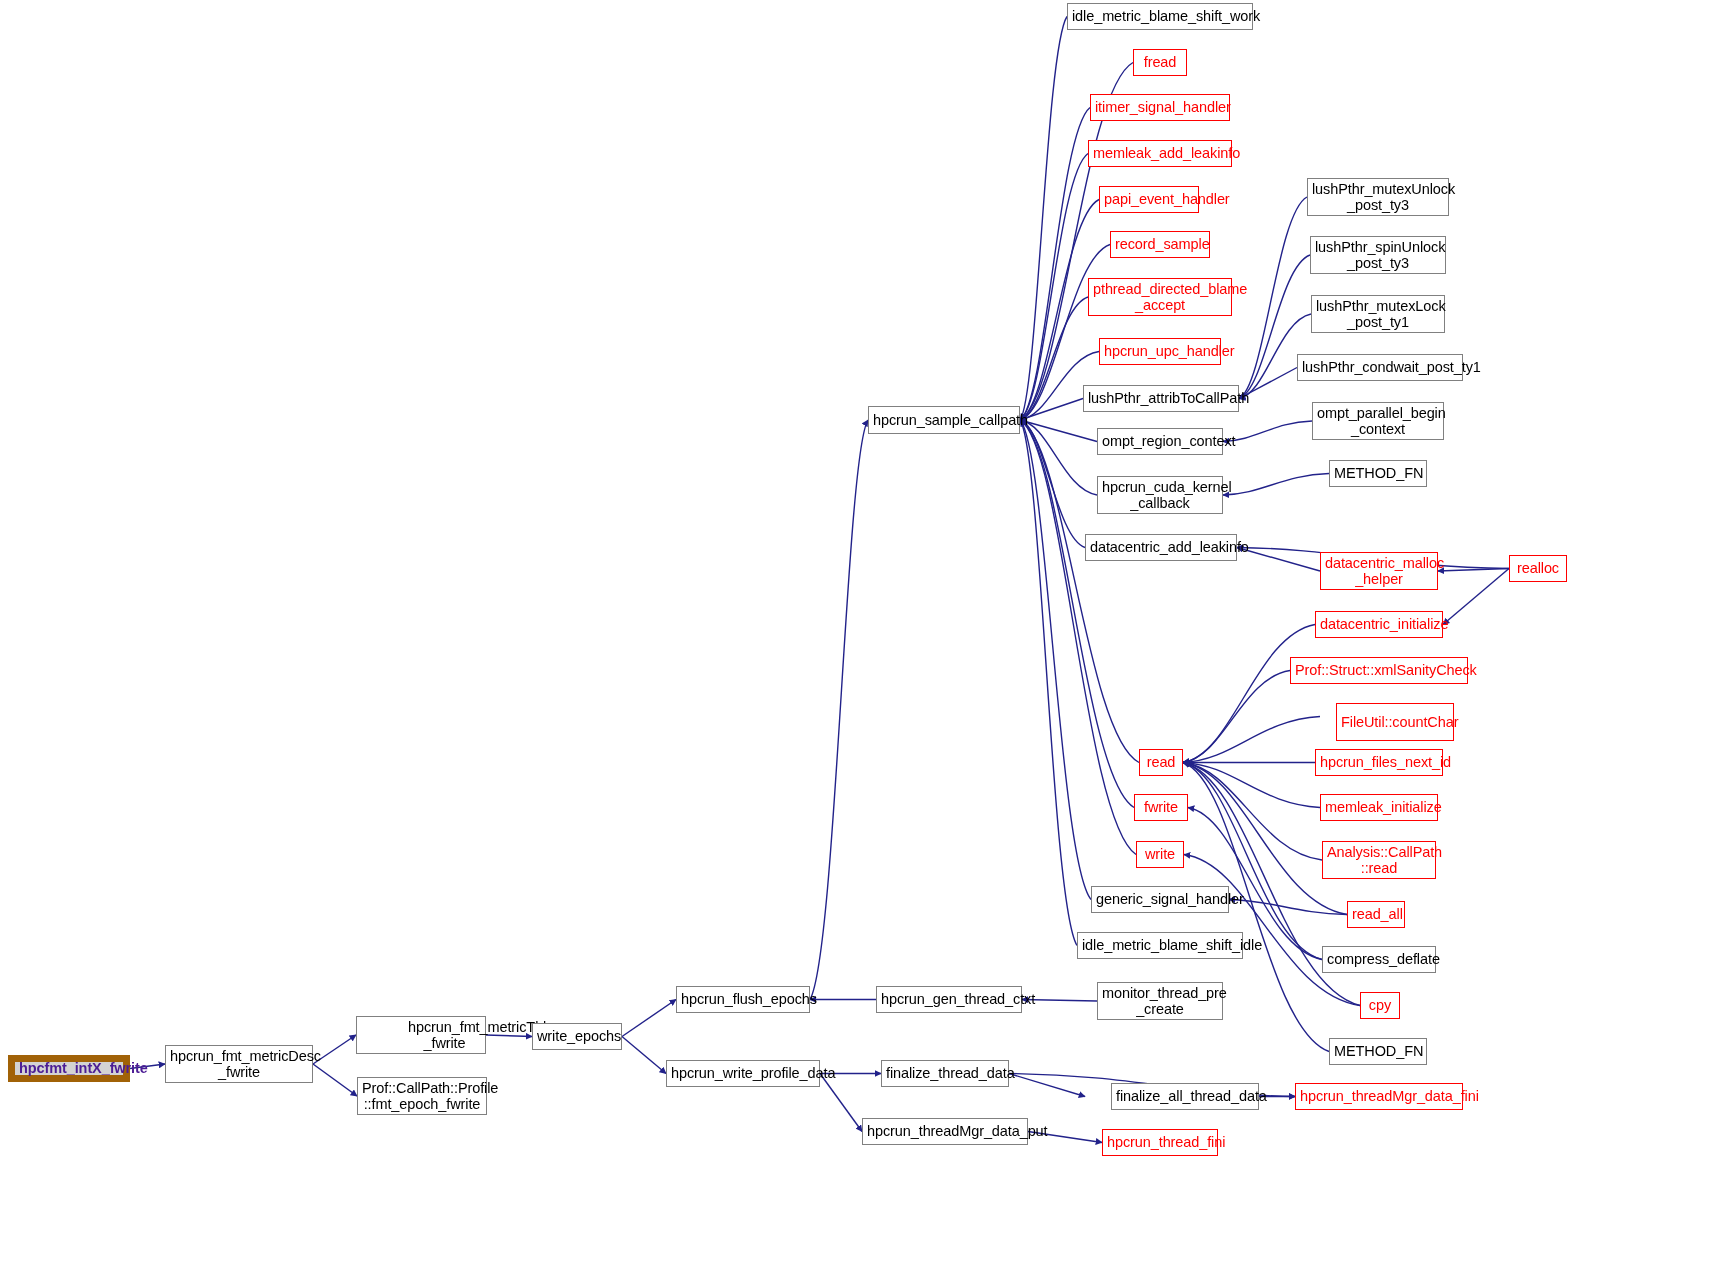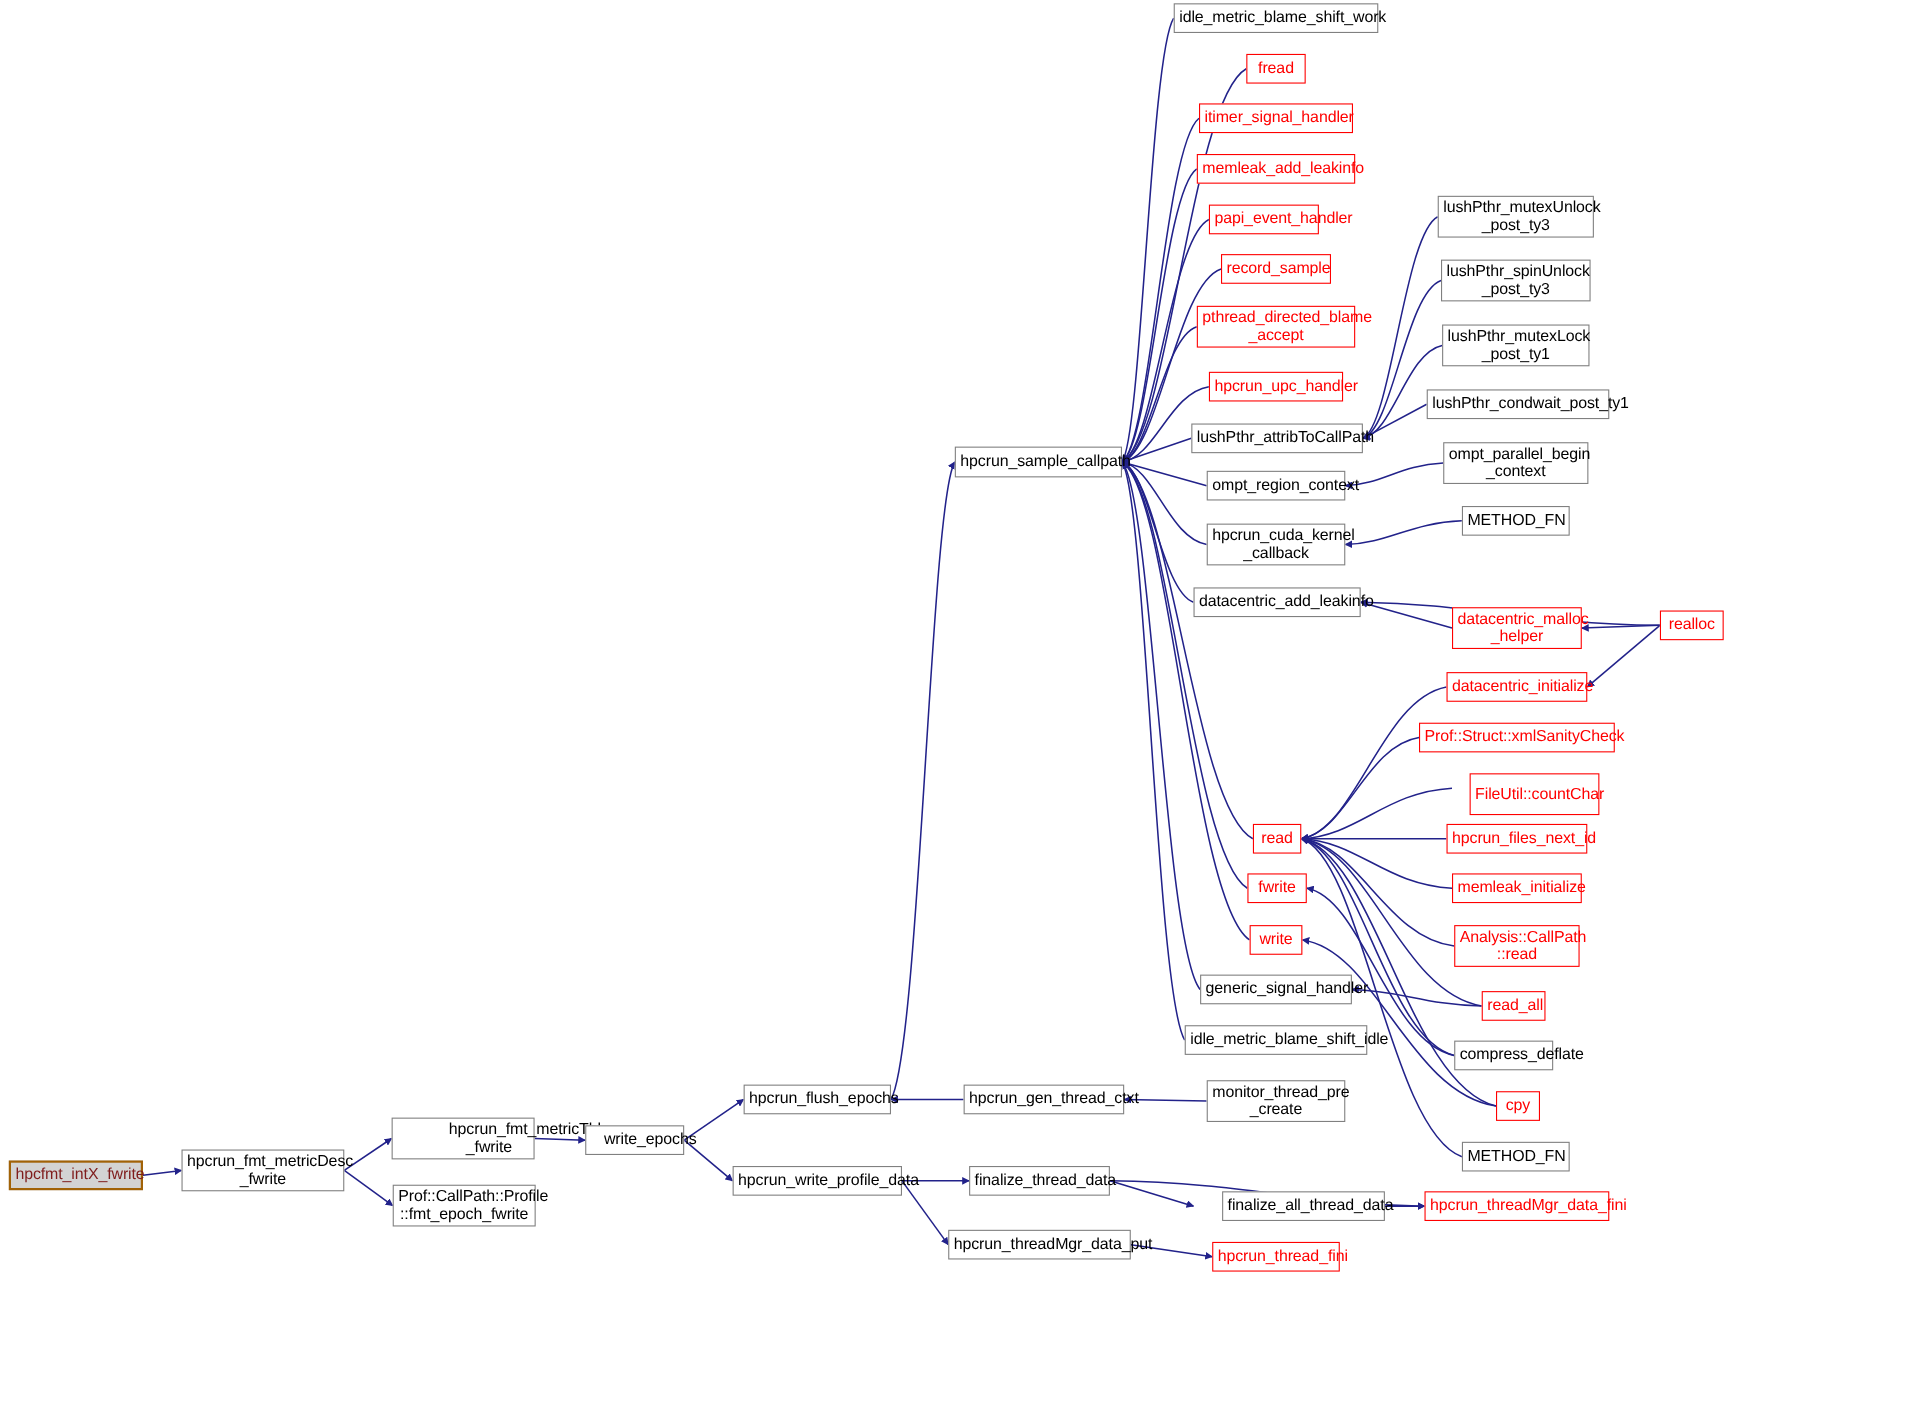--- a/index.html
+++ b/index.html
@@ -37,22 +37,23 @@
     white-space: pre-line;
     letter-spacing: -0.1px;
     cursor: pointer;
   }
   .node.red {
     border: 1px solid #ff0000;
     color: #ff0000;
   }
   .node.root {
     background: #d3d3d3;
-    border: 2px solid #a16207;
-    color: #7f1d1d;
+    border: 7px solid #a16207;
+    color: #4c1d95;
+    font-weight: bold;
   }
   .node .lbl {
     display: block;
     width: 100%;
     padding: 0 4px;
     box-sizing: border-box;
   }
 </style>
 </head>
 <body>
@@ -150,35 +151,35 @@
 _helper</span></div>
       <div class="node red" style="left: 1509px; top: 555px; width: 58px; height: 27px;"><span class="lbl">realloc</span></div>
       <div class="node red" style="left: 1315px; top: 611px; width: 128px; height: 27px;"><span class="lbl">datacentric_initialize</span></div>
       <div class="node red" style="left: 1290px; top: 657px; width: 178px; height: 27px;"><span class="lbl">Prof::Struct::xmlSanityCheck</span></div>
       <div class="node red" style="left: 1320px; top: 703px; width: 118px; height: 38px; margin-left: 16px;"><span class="lbl">FileUtil::countChar</span></div>
       <div class="node red" style="left: 1315px; top: 749px; width: 128px; height: 27px;"><span class="lbl">hpcrun_files_next_id</span></div>
       <div class="node red" style="left: 1320px; top: 794px; width: 118px; height: 27px;"><span class="lbl">memleak_initialize</span></div>
       <div class="node red" style="left: 1322px; top: 841px; width: 114px; height: 38px;"><span class="lbl">Analysis::CallPath
 ::read</span></div>
       <div class="node red" style="left: 1347px; top: 901px; width: 58px; height: 27px;"><span class="lbl">read_all</span></div>
-      <div class="node" style="left: 1322px; top: 946px; width: 90px; height: 27px;"><span class="lbl">compress_deflate</span></div>
+      <div class="node" style="left: 1322px; top: 946px; width: 114px; height: 27px;"><span class="lbl">compress_deflate</span></div>
       <div class="node red" style="left: 1360px; top: 992px; width: 40px; height: 27px;"><span class="lbl">cpy</span></div>
       <div class="node" style="left: 1329px; top: 1038px; width: 98px; height: 27px;"><span class="lbl">METHOD_FN</span></div>
       <div class="node red" style="left: 1139px; top: 749px; width: 44px; height: 27px;"><span class="lbl">read</span></div>
       <div class="node red" style="left: 1134px; top: 794px; width: 54px; height: 27px;"><span class="lbl">fwrite</span></div>
       <div class="node red" style="left: 1136px; top: 841px; width: 48px; height: 27px;"><span class="lbl">write</span></div>
       <div class="node" style="left: 1091px; top: 886px; width: 138px; height: 27px;"><span class="lbl">generic_signal_handler</span></div>
       <div class="node" style="left: 1077px; top: 932px; width: 166px; height: 27px;"><span class="lbl">idle_metric_blame_shift_idle</span></div>
       <div class="node" style="left: 1097px; top: 982px; width: 126px; height: 38px;"><span class="lbl">monitor_thread_pre
 _create</span></div>
       <div class="node" style="left: 676px; top: 986px; width: 134px; height: 27px;"><span class="lbl">hpcrun_flush_epochs</span></div>
       <div class="node" style="left: 876px; top: 986px; width: 146px; height: 27px;"><span class="lbl">hpcrun_gen_thread_ctxt</span></div>
       <div class="node" style="left: 356px; top: 1016px; width: 130px; height: 38px; padding-left: 47px;"><span class="lbl">hpcrun_fmt_metricTbl
 _fwrite</span></div>
-      <div class="node" style="left: 532px; top: 1023px; width: 90px; height: 27px; padding-left: 12px;"><span class="lbl">write_epochs</span></div>
+      <div class="node" style="left: 532px; top: 1023px; width: 90px; height: 27px;"><span class="lbl">write_epochs</span></div>
       <div class="node root" style="left: 8px; top: 1055px; width: 122px; height: 27px;"><span class="lbl">hpcfmt_intX_fwrite</span></div>
       <div class="node" style="left: 165px; top: 1045px; width: 148px; height: 38px;"><span class="lbl">hpcrun_fmt_metricDesc
 _fwrite</span></div>
       <div class="node" style="left: 357px; top: 1077px; width: 130px; height: 38px;"><span class="lbl">Prof::CallPath::Profile
 ::fmt_epoch_fwrite</span></div>
       <div class="node" style="left: 666px; top: 1060px; width: 154px; height: 27px;"><span class="lbl">hpcrun_write_profile_data</span></div>
       <div class="node" style="left: 881px; top: 1060px; width: 128px; height: 27px;"><span class="lbl">finalize_thread_data</span></div>
       <div class="node" style="left: 1085px; top: 1083px; width: 148px; height: 27px; margin-left: 26px;"><span class="lbl">finalize_all_thread_data</span></div>
       <div class="node red" style="left: 1295px; top: 1083px; width: 168px; height: 27px;"><span class="lbl">hpcrun_threadMgr_data_fini</span></div>
       <div class="node" style="left: 862px; top: 1118px; width: 166px; height: 27px;"><span class="lbl">hpcrun_threadMgr_data_put</span></div>

